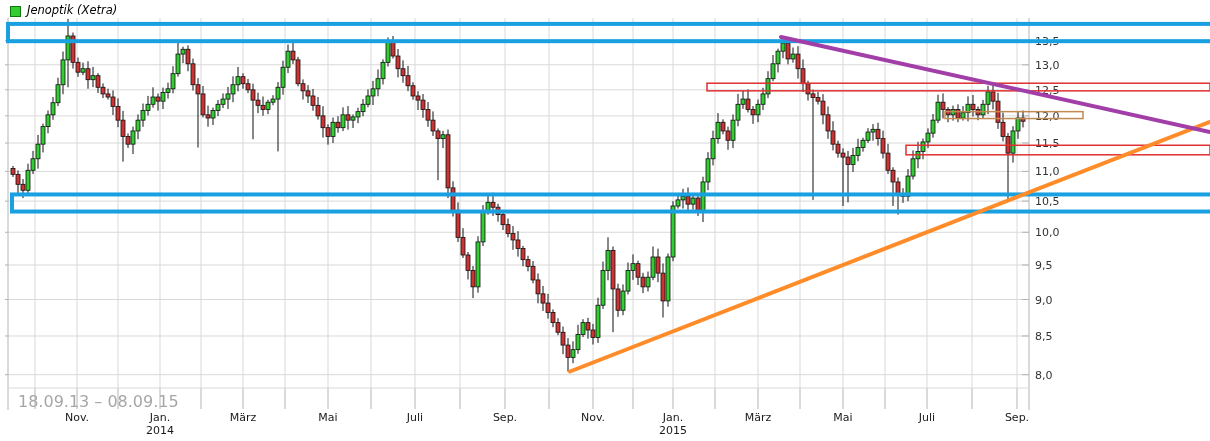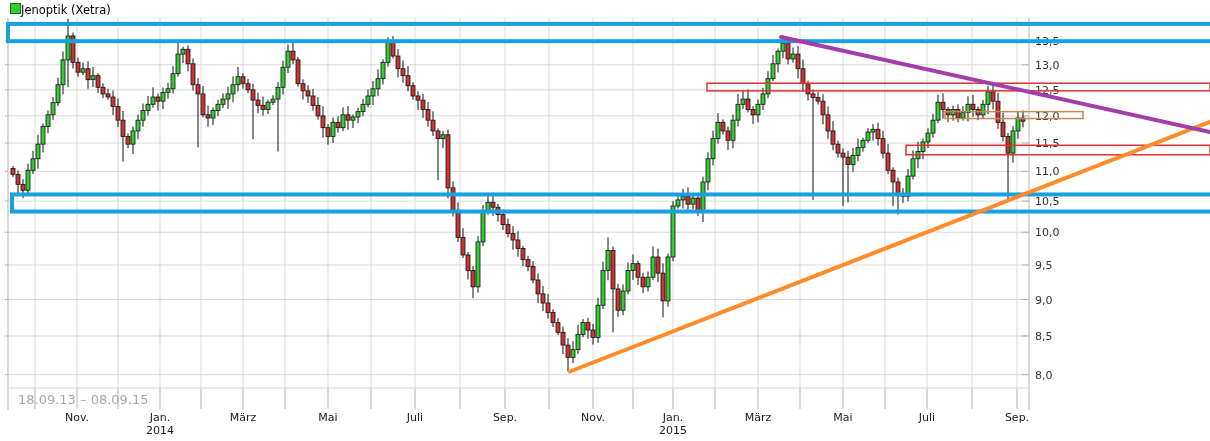--- a/index.html
+++ b/index.html
@@ -1,21 +1,21 @@
 <!DOCTYPE html>
 <html><head>
 <meta charset="utf-8">
 <style>
   html,body{margin:0;padding:0;background:#ffffff;}
   .stage{position:relative;width:1210px;height:441px;background:#fff;overflow:hidden;
          font-family:"DejaVu Sans","Liberation Sans",sans-serif;}
-  .legend{position:absolute;left:10px;top:3px;display:flex;align-items:flex-start;}
+  .legend{position:absolute;left:10px;top:3px;display:flex;align-items:flex-end;gap:6px;font-style:italic;}
   .legend-swatch{width:9px;height:9px;background:#33cc33;border:1px solid #0a7a0a;}
   .legend-title{font-size:11.5px;color:#000;}
-  .date-range{position:absolute;left:18px;top:392px;font-size:13px;color:#a6a6a6;}
+  .date-range{position:absolute;left:18px;top:392px;font-size:16px;color:#a6a6a6;}
   svg{position:absolute;left:0;top:0;}
 </style>
 </head>
 <body>
 
 <div class="stage">
   <svg id="chart" width="1210" height="441">
       <line x1="8" y1="40.7" x2="1029" y2="40.7" stroke="#d9d9d9" stroke-width="1"></line>
       <line x1="1022" y1="40.7" x2="1029" y2="40.7" stroke="#b4b4b4" stroke-width="1"></line>
       <line x1="5" y1="40.7" x2="8" y2="40.7" stroke="#b4b4b4" stroke-width="1"></line>

